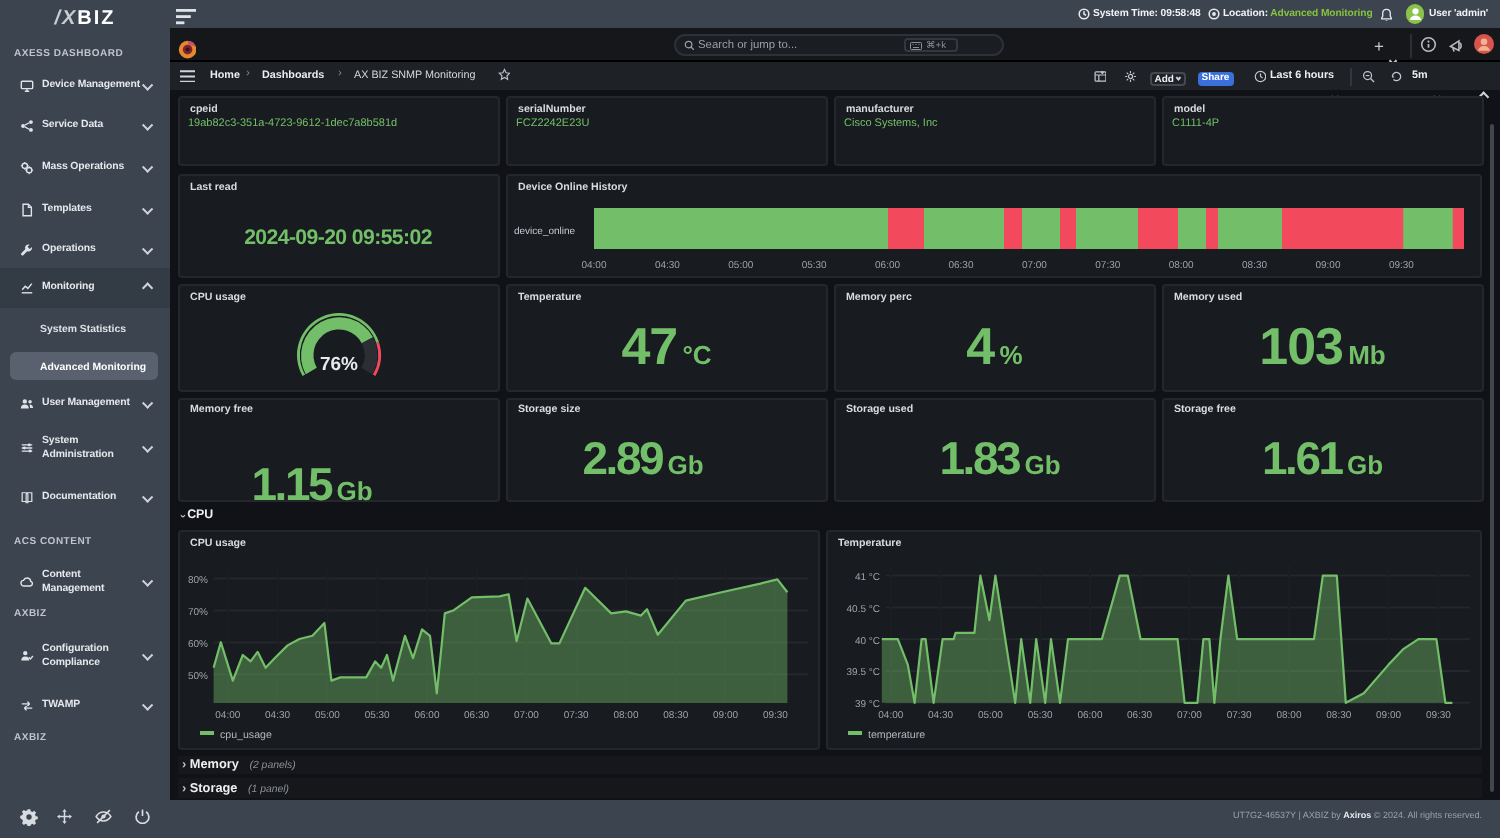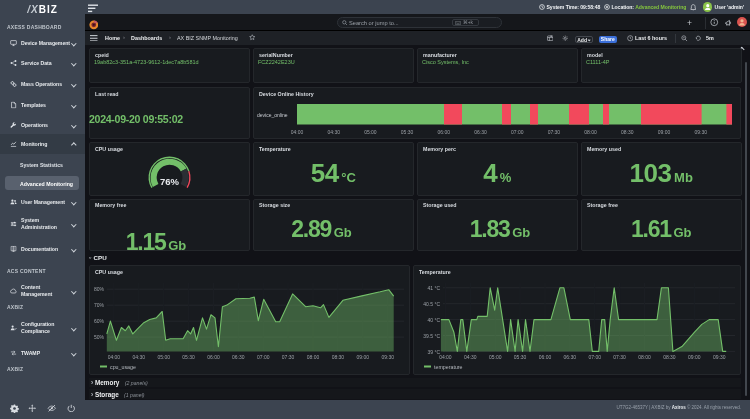--- a/index.html
+++ b/index.html
@@ -262,21 +262,21 @@
     <div class="ph">manufacturer</div>
   </div>
 <div class="abs pv" style="left:422px;top:59.4px">Cisco Systems, Inc</div>
 <div class="panel" style="left:581px;top:47.8px;width:160.5px;height:35.7px">
     <div class="ph">model</div>
   </div>
 <div class="abs pv" style="left:586px;top:59.4px">C1111-4P</div>
 <div class="panel" style="left:89px;top:87px;width:160.5px;height:51.5px">
     <div class="ph">Last read</div>
   </div>
-<div class="abs" style="left:89px;top:113.3px;width:160px;font-size:10.6px;font-weight:700;color:#73bf69;letter-spacing:-.3px">2024-09-20 09:55:02</div>
+<div class="abs" style="left:89px;top:113.3px;width:160px;text-align:center;font-size:10.6px;font-weight:700;color:#73bf69;letter-spacing:-.3px">2024-09-20 09:55:02</div>
 <div class="panel" style="left:253px;top:87px;width:488px;height:51.5px">
     <div class="ph">Device Online History</div>
   </div>
 <svg class="abs" style="left:253px;top:87px" width="488" height="52" viewBox="0 0 488 52">
 <rect x="44" y="17" width="435" height="20.5" fill="#73bf69"></rect>
 <rect x="191" y="17" width="18.0" height="20.5" fill="#f2495c"></rect>
 <rect x="249" y="17" width="9.0" height="20.5" fill="#f2495c"></rect>
 <rect x="277" y="17" width="8.0" height="20.5" fill="#f2495c"></rect>
 <rect x="316" y="17" width="20.0" height="20.5" fill="#f2495c"></rect>
 <rect x="350" y="17" width="6.0" height="20.5" fill="#f2495c"></rect>
@@ -302,21 +302,21 @@
 <svg class="abs" style="left:89px;top:142px" width="161" height="54" viewBox="0 0 161 54">
 <path d="M62.31 46.00 A21 21 0 1 1 100.47 29.01 L99.14 29.44 A19.6 19.6 0 1 0 63.53 45.30 Z" fill="#73bf69"></path>
 <path d="M100.47 29.01 A21 21 0 0 1 98.69 46.00 L97.47 45.30 A19.6 19.6 0 0 0 99.14 29.44 Z" fill="#f2495c"></path>
 <path d="M63.87 45.10 A19.2 19.2 0 1 1 97.52 26.60 L91.84 29.57 A12.8 12.8 0 1 0 69.41 41.90 Z" fill="#73bf69"></path>
 <path d="M97.52 26.60 A19.2 19.2 0 0 1 97.13 45.10 L91.59 41.90 A12.8 12.8 0 0 0 91.84 29.57 Z" fill="#2b2f34"></path>
 <text x="80.5" y="42.8" text-anchor="middle" style="font:700 9.5px 'Liberation Sans',sans-serif;fill:#e8eaee">76%</text>
 </svg>
 <div class="panel" style="left:253px;top:142px;width:160.5px;height:53.5px">
     <div class="ph">Temperature</div>
   </div>
-<div class="stat " style="left:253px;top:160.1px;width:160.5px"><b>54</b><s> °C</s></div>
+<div class="stat " style="left:253px;top:160.1px;width:160.5px"><b>47</b><s> °C</s></div>
 <div class="panel" style="left:417px;top:142px;width:160.5px;height:53.5px">
     <div class="ph">Memory perc</div>
   </div>
 <div class="stat " style="left:417px;top:160.1px;width:160.5px"><b>4</b><s> %</s></div>
 <div class="panel" style="left:581px;top:142px;width:160.5px;height:53.5px">
     <div class="ph">Memory used</div>
   </div>
 <div class="stat " style="left:581px;top:160.1px;width:160.5px"><b>103</b><s> Mb</s></div>
 <div class="panel" style="left:89px;top:198.5px;width:160.5px;height:52px">
     <div class="ph">Memory free</div>

